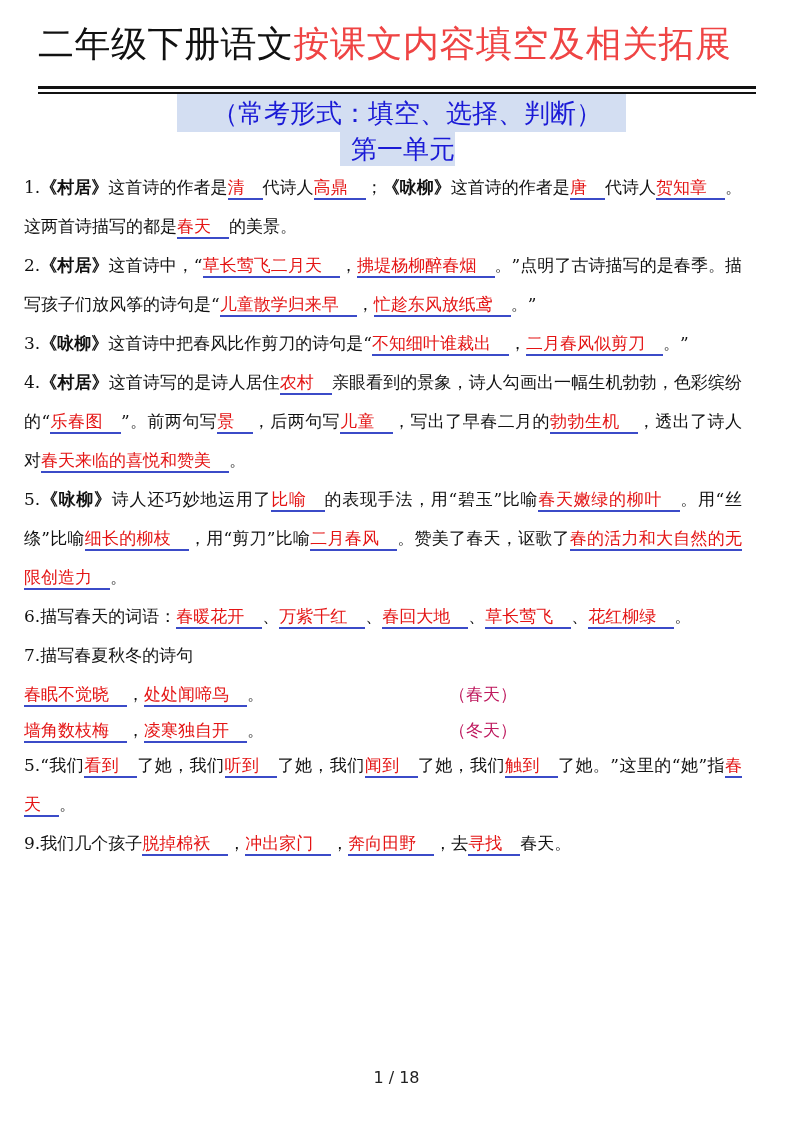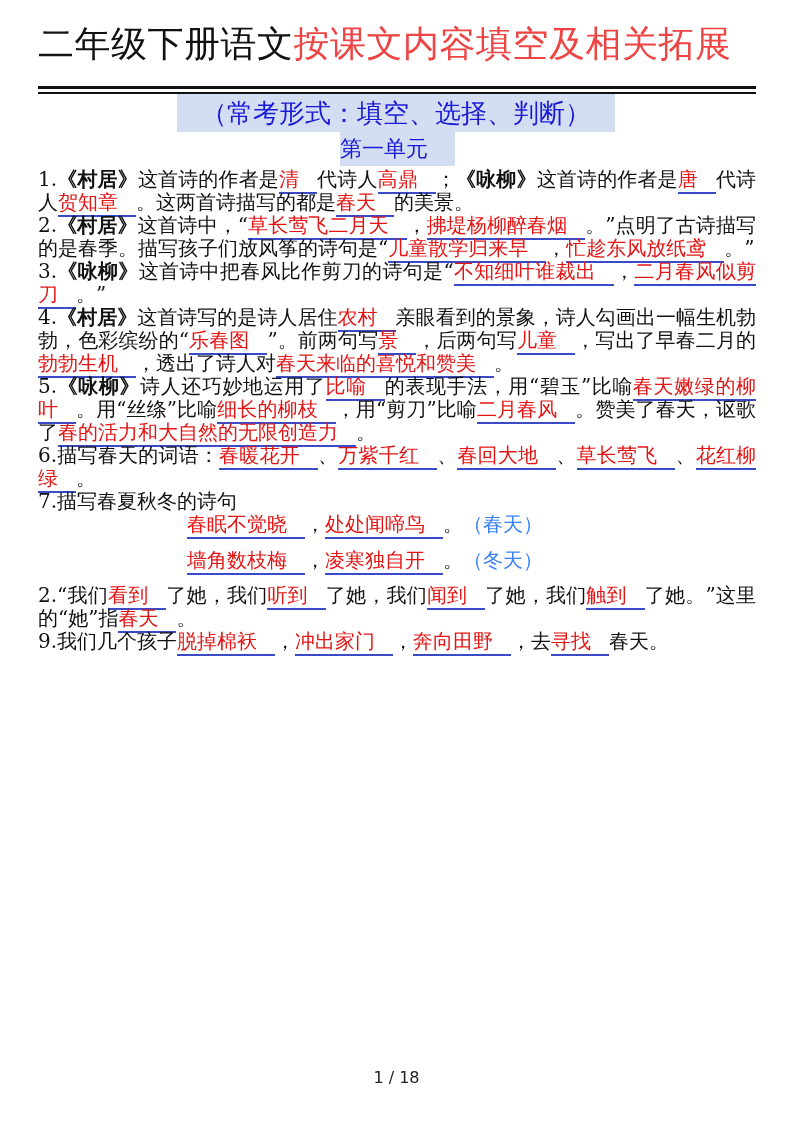--- a/index.html
+++ b/index.html
@@ -6,34 +6,34 @@
   body { width: 793px; height: 1122px; position: relative; overflow: hidden;
          font-family: "DejaVu Serif", "Liberation Serif", serif; color: #111; }
   .title { position: absolute; left: 38px; top: 14px; width: 720px; height: 60px;
            font-size: 36px; line-height: 60px; white-space: nowrap; letter-spacing: 0.5px; }
   .title .black { color: #111; }
   .title .red { color: #ef4444; }
   .rule1 { position: absolute; left: 38px; top: 86px; width: 718px; height: 3px; background: #111; }
   .rule2 { position: absolute; left: 38px; top: 92px; width: 718px; height: 2px; background: #111; }
   .subtitle { position: absolute; left: 177px; top: 94px; width: 438px; height: 38px;
               background: #d3def2; color: #1a1ad6; font-size: 26px; line-height: 38px;
-              text-align: center; white-space: nowrap; }
+              text-align: center; white-space: nowrap; padding-left: 11px; }
   .unit { position: absolute; left: 340px; top: 132px; width: 115px; height: 34px;
-          background: #d3def2; color: #1a1ad6; font-size: 22px; line-height: 34px;
-          text-align: left; white-space: nowrap; }
-  .content { position: absolute; left: 38px; top: 168px; width: 718px;
-             font-size: 20px; line-height: 23px; }
+          background: #d3def2; color: #1a1ad6; font-size: 26px; line-height: 34px;
+          text-align: right; white-space: nowrap; }
+  .content { position: absolute; left: 24px; top: 168px; width: 718px;
+             font-size: 17px; line-height: 39px; }
   .para { text-align: justify; text-align-last: left; margin: 0; }
   .t { color: #111; }
   .b { color: #111; font-weight: bold; }
   .blank { color: #e41414; border-bottom: 2px solid #3b4bc8; padding-right: 18px;
            display: inline; padding-bottom: 1px; }
   .season-row { display: flex; align-items: baseline; height: 35.5px; }
-  .season-row .poem { width: 425px; white-space: nowrap; text-align: right; }
-  .season-row .season { color: #3b82f6; }
+  .season-row .poem { width: 425px; white-space: nowrap; }
+  .season-row .season { color: #be185d; }
   .footer { position: absolute; left: 0; width: 793px; top: 1068px; text-align: center;
             font-size: 16px; color: #222; font-family: "DejaVu Sans", sans-serif; }
 </style>
 </head>
 <body>
 
 <div class="title">
   <span class="black">二年级下册语文</span><span class="red">按课文内容填空及相关拓展</span>
 </div>
 <div class="rule1"></div>
@@ -59,18 +59,18 @@
           <span class="season">（春天）</span>
         </div>
         <div class="season-row">
           <span class="poem"><span class="blank">墙角数枝梅</span><span class="t">，</span><span class="blank">凌寒独自开</span><span class="t">。</span></span>
           <span class="season">（冬天）</span>
         </div>
       </div>
   </div>
 
   <div id="q-after">
-      <p class="para"><span class="t">2.“我们</span><span class="blank">看到</span><span class="t">了她，我们</span><span class="blank">听到</span><span class="t">了她，我们</span><span class="blank">闻到</span><span class="t">了她，我们</span><span class="blank">触到</span><span class="t">了她。”这里的“她”指</span><span class="blank">春天</span><span class="t">。</span></p>
+      <p class="para"><span class="t">5.“我们</span><span class="blank">看到</span><span class="t">了她，我们</span><span class="blank">听到</span><span class="t">了她，我们</span><span class="blank">闻到</span><span class="t">了她，我们</span><span class="blank">触到</span><span class="t">了她。”这里的“她”指</span><span class="blank">春天</span><span class="t">。</span></p>
       <p class="para"><span class="t">9.我们几个孩子</span><span class="blank">脱掉棉袄</span><span class="t">，</span><span class="blank">冲出家门</span><span class="t">，</span><span class="blank">奔向田野</span><span class="t">，去</span><span class="blank">寻找</span><span class="t">春天。</span></p>
     </div>
 </div>
 
 <div class="footer">1 / 18</div>
 
 </body></html>

